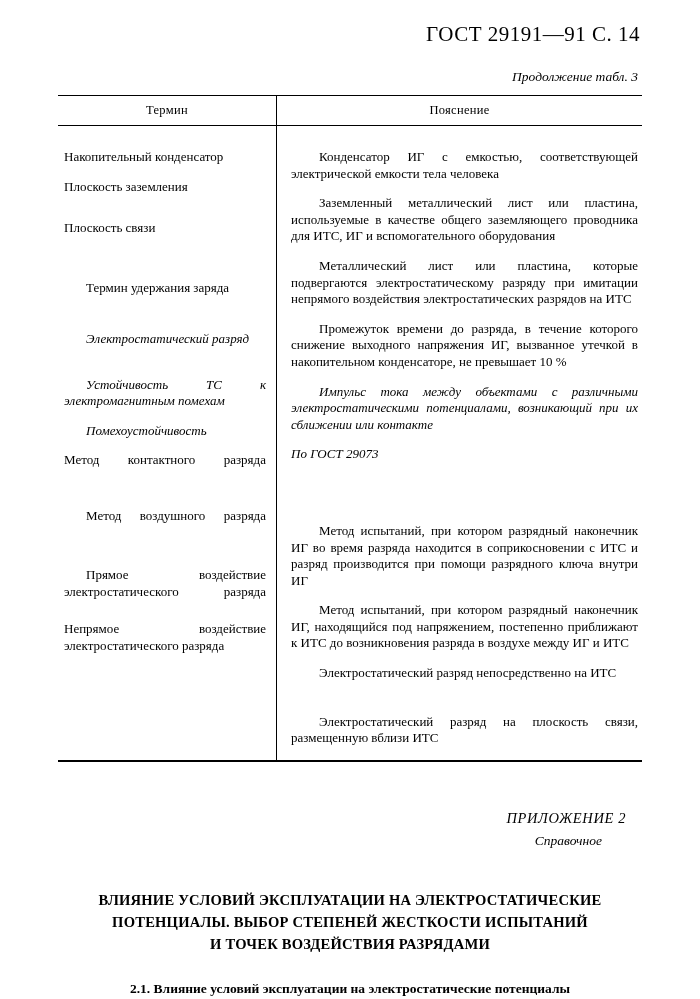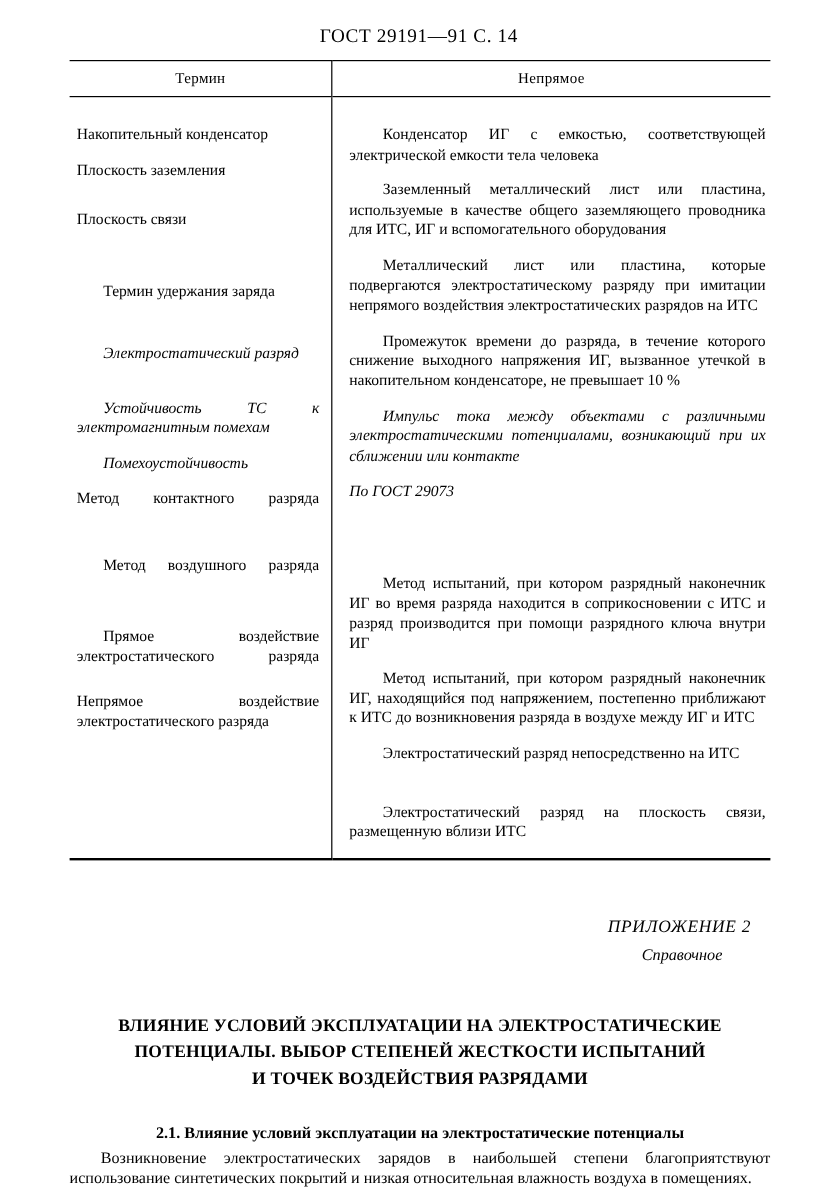--- a/index.html
+++ b/index.html
@@ -16,22 +16,22 @@
     overflow: hidden;
   }
   .page {
     width: 700px;
     height: 999px;
     position: relative;
     box-sizing: border-box;
     padding: 0 58px;
   }
   .header-line {
-    text-align: center;
-    font-size: 16px;
+    text-align: right;
+    font-size: 21px;
     font-family: "Liberation Serif", serif;
     letter-spacing: 0.5px;
     margin-top: 22px;
     padding-right: 2px;
   }
   .continued {
     text-align: right;
     font-size: 13.5px;
     font-style: italic;
     margin-top: 22px;
@@ -156,26 +156,27 @@
     text-align-last: justify;
   }
 </style>
 </head>
 <body>
 
 <div class="page">
 
   <div class="header-line">ГОСТ 29191—91 С. 14</div>
 
+  <div class="continued">Продолжение табл. 3</div>
 
   <table class="gost">
     <tbody>
         <tr>
       <td class="col-left thead-cell rule-top rule-thin">Термин</td>
-      <td class="col-right thead-cell rule-top rule-thin">Непрямое</td>
+      <td class="col-right thead-cell rule-top rule-thin">Пояснение</td>
     </tr>
     <tr>
       <td class="col-left pad-body-left termcell rule-thin rule-bottom">
 
         <p class="term spaced">Накопительный конденсатор</p>
         <p class="term spaced">Плоскость заземления</p>
         <div class="gap-md"></div>
         <p class="term spaced">Плоскость связи</p>
         <div class="gap-lg" style="height:30px"></div>
         <p class="term spaced indent">Термин удержания заряда</p>

